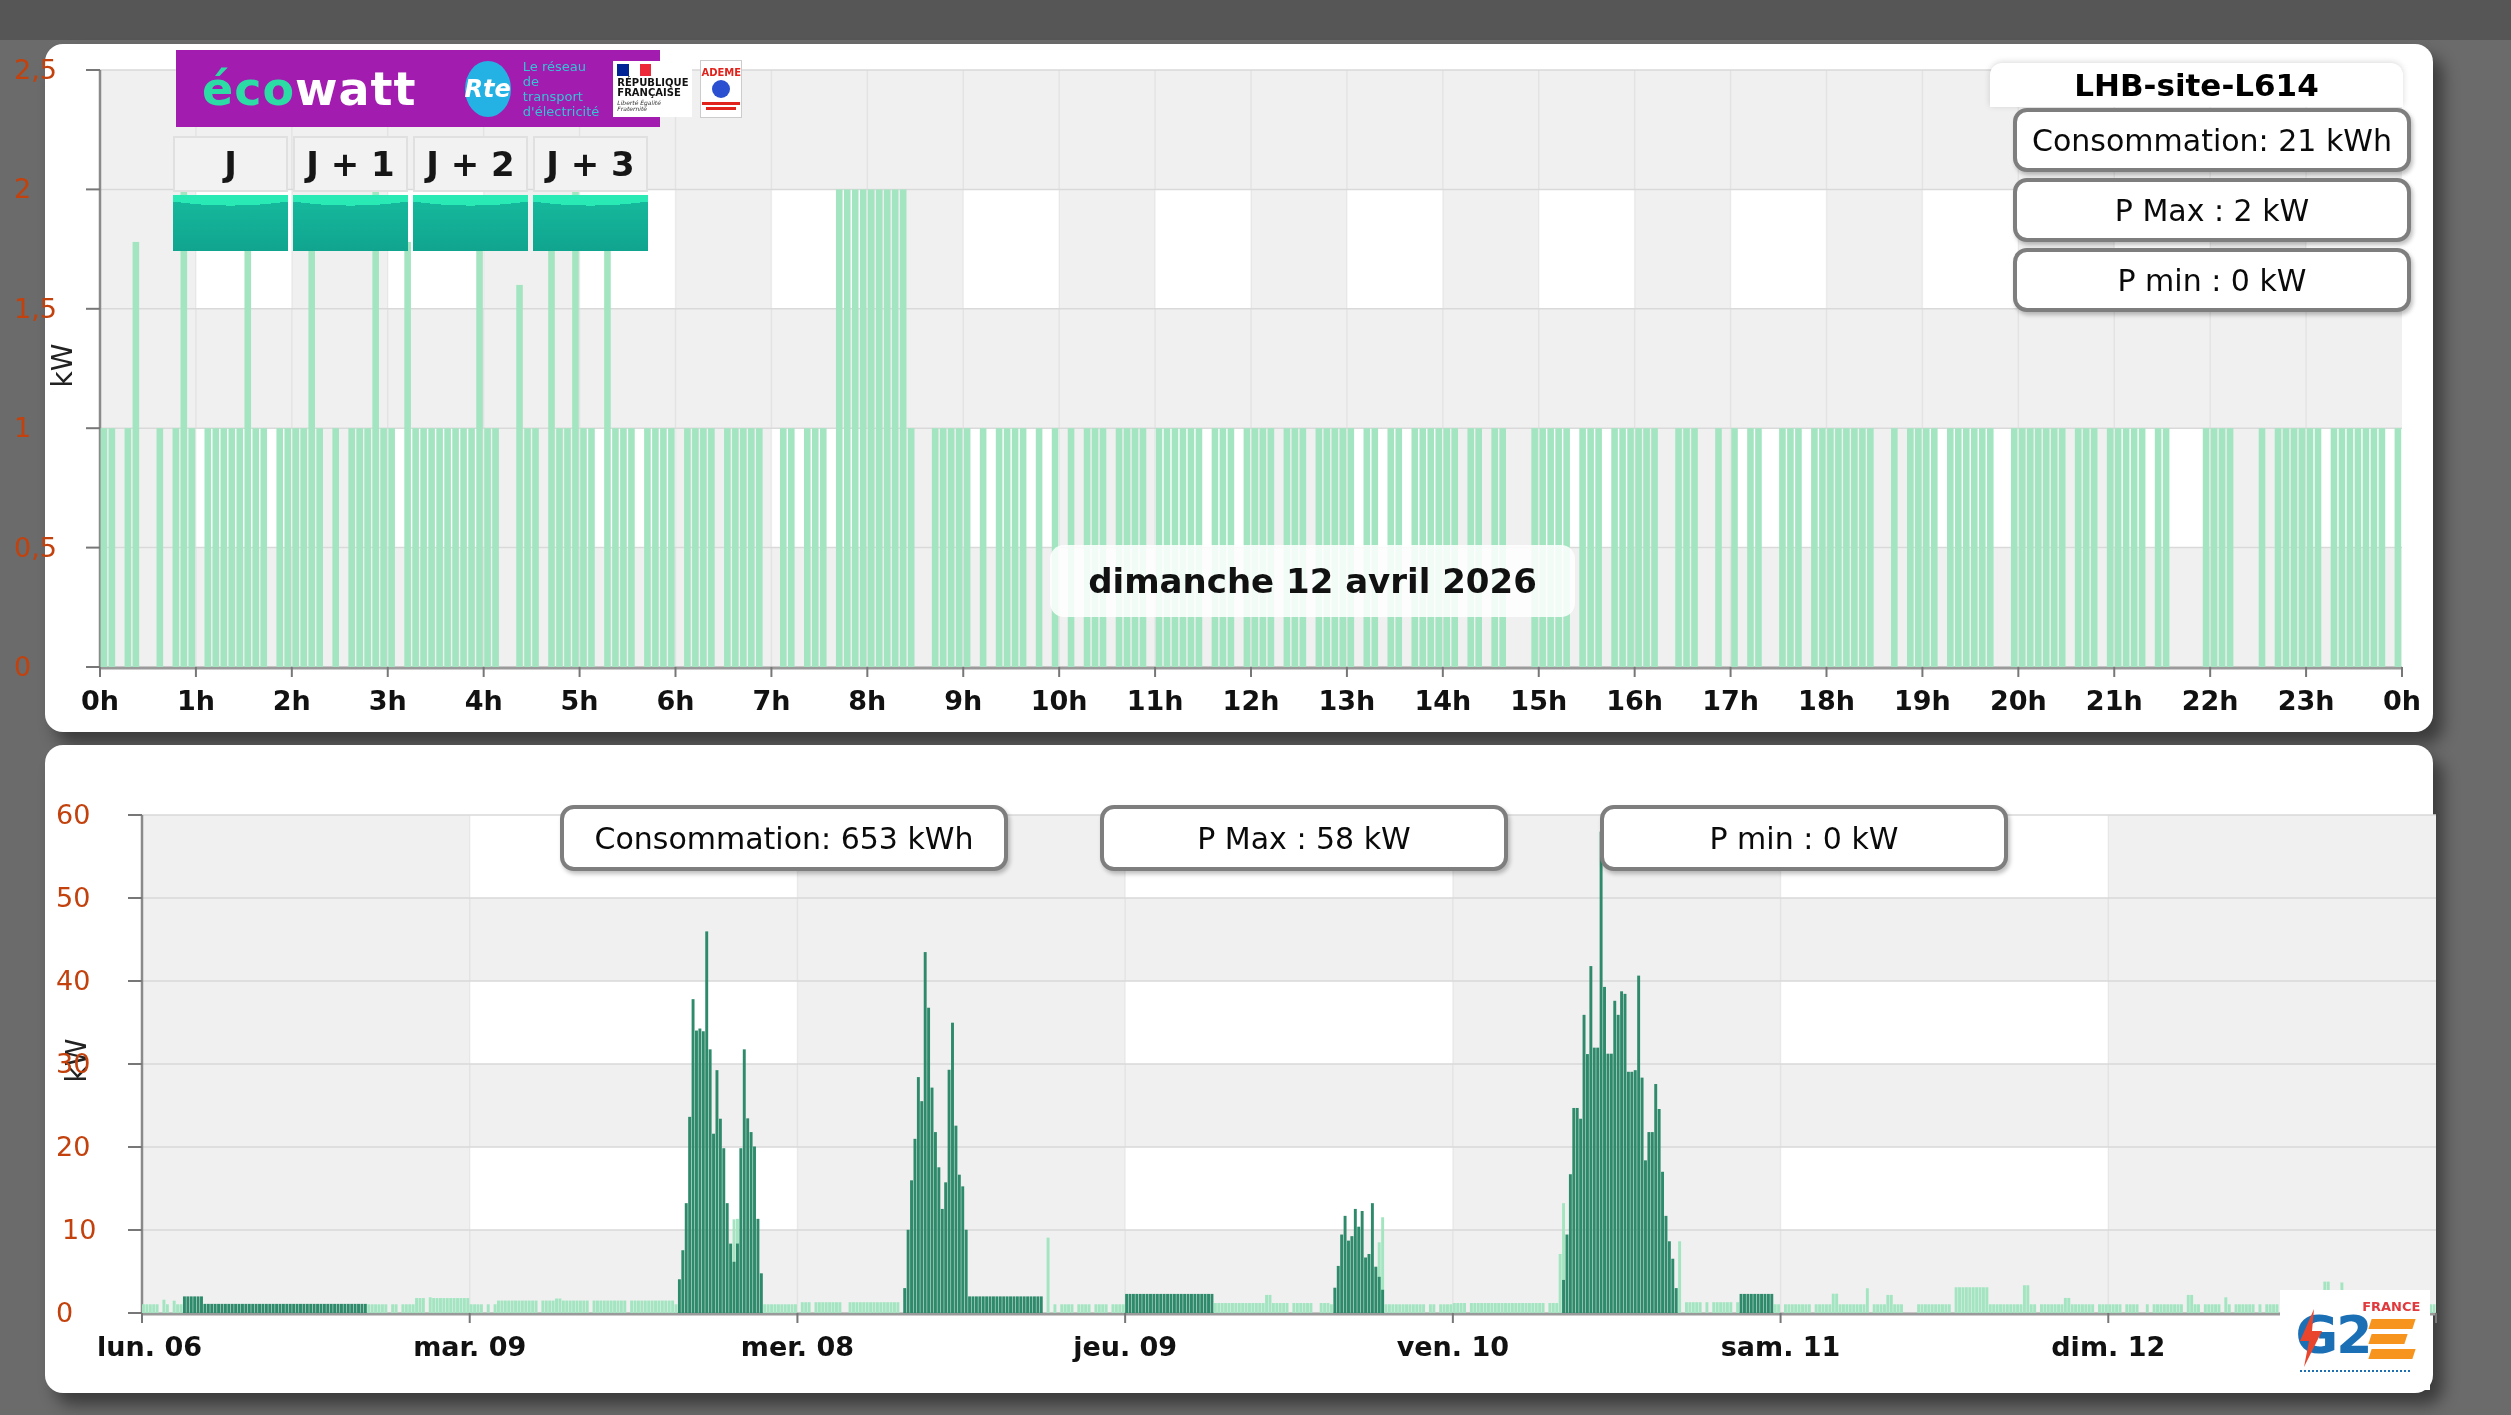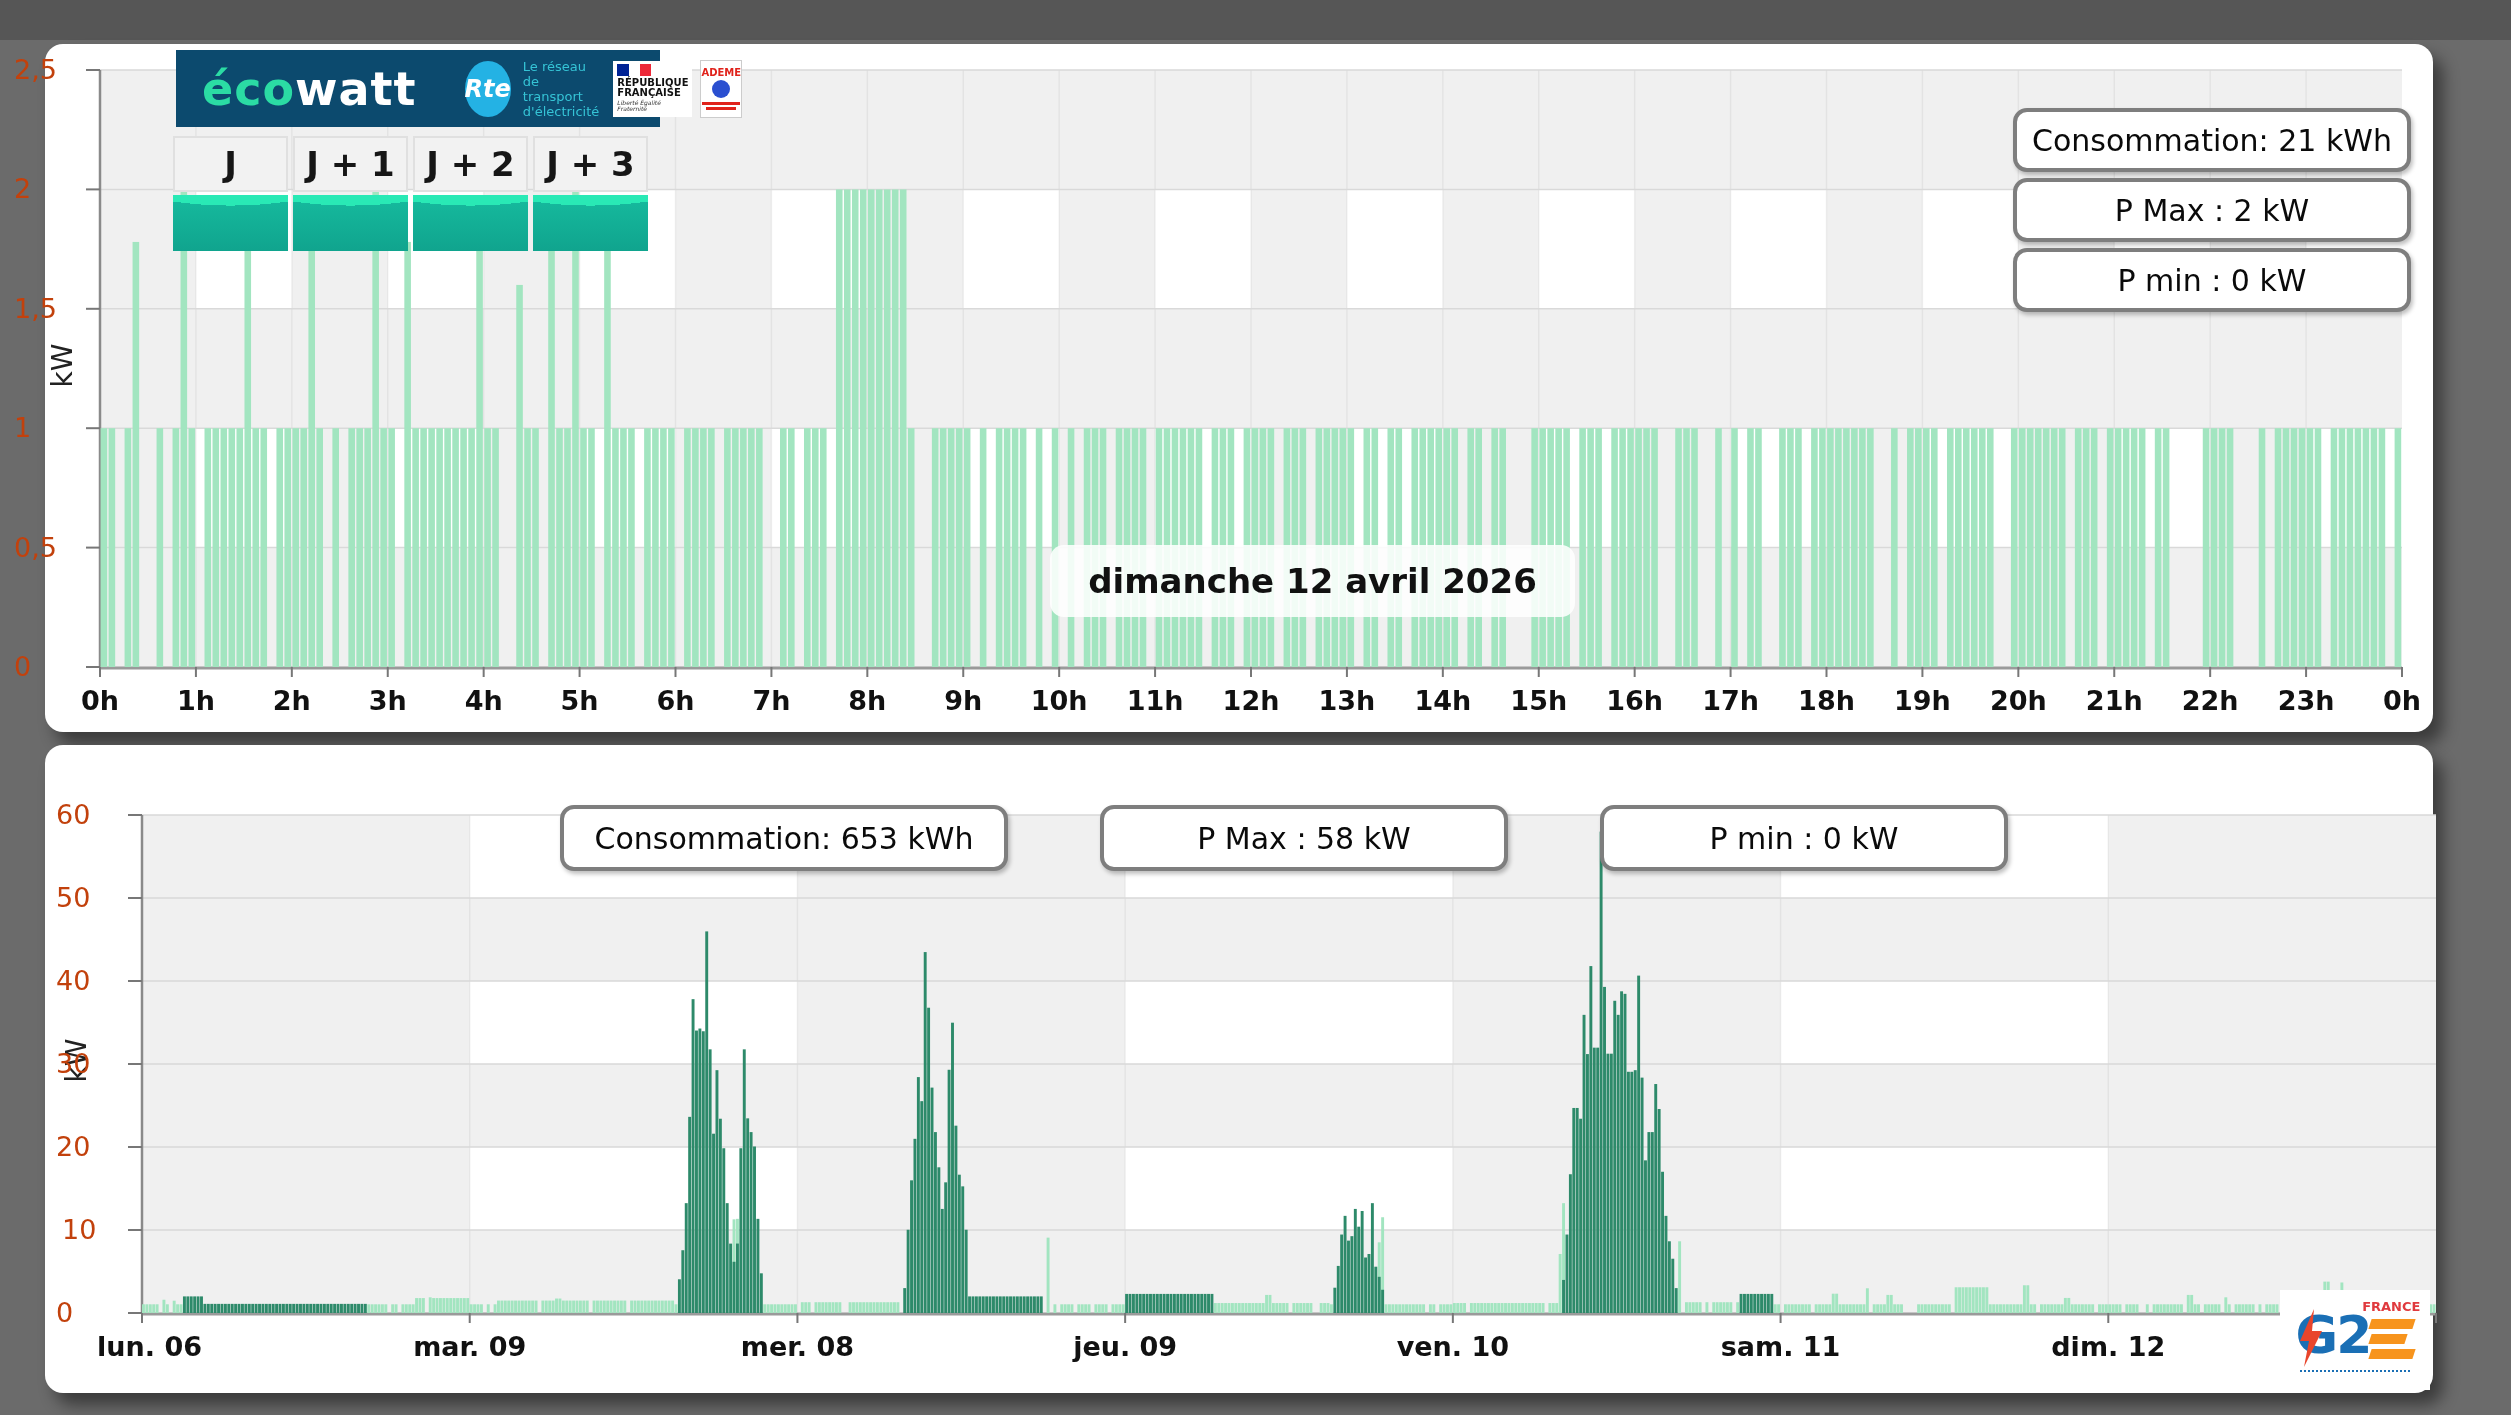--- a/index.html
+++ b/index.html
@@ -13,21 +13,21 @@
   .xlab{position:absolute;font-size:27px;font-weight:700;color:#111;text-align:center;width:120px;}
   .kwlab{position:absolute;font-size:28px;color:#222;transform:rotate(-90deg);transform-origin:center;}
   .chip{position:absolute;background:#fff;border:4px solid #7e7e7e;border-radius:14px;
         display:flex;align-items:center;justify-content:center;font-size:30px;color:#0a0a0a;
         box-shadow:2px 3px 4px rgba(0,0,0,0.25);}
   #sitebox{position:absolute;background:#fff;border-radius:12px 12px 0 0;display:flex;align-items:center;
            justify-content:center;font-size:31px;font-weight:700;color:#000;box-shadow:0 -1px 6px rgba(0,0,0,0.15);}
   #datebox{position:absolute;background:rgba(255,255,255,0.86);border-radius:14px;display:flex;align-items:center;
            justify-content:center;font-size:34px;font-weight:700;color:#111;z-index:30;}
   
-  #banner{position:absolute;background:#0c4a6e;display:flex;align-items:center;z-index:40;padding:0 14px;box-sizing:border-box;}
+  #banner{position:absolute;background:#a21caf;display:flex;align-items:center;z-index:40;padding:0 14px;box-sizing:border-box;}
   #ecowatt-word{font-size:46px;font-weight:700;letter-spacing:1px;margin-left:12px;}
   #ecowatt-word .eco{color:#2bdca4;}
   #ecowatt-word .watt{color:#ffffff;}
   #rte-circle{width:56px;height:56px;border-radius:50%;background:#24b2e4;color:#fff;font-size:24px;font-weight:700;
               display:flex;align-items:center;justify-content:center;margin-left:48px;font-style:italic;}
   #rte-text{color:#35c4d6;font-size:13px;line-height:15px;margin-left:12px;width:110px;}
   #gov-box{background:#fff;width:96px;height:56px;margin-left:14px;padding:3px 4px;box-sizing:border-box;}
   #gov-flag{display:flex;height:12px;width:34px;margin-bottom:2px;}
   #gov-flag div{flex:1;}
   #gov-text{font-size:10px;font-weight:700;color:#111;line-height:10px;}
@@ -409,20 +409,21 @@
         <div class="daytab">
           <div class="daytab-head">J + 2</div>
           <div class="daytab-img"></div>
         </div>
         <div class="daytab">
           <div class="daytab-head">J + 3</div>
           <div class="daytab-img"></div>
         </div>
       </div>
 
+    <div id="sitebox" style="left:1945px;top:19px;width:413px;height:44px;">LHB-site-L614</div>
     <div id="stats-top"></div>
 
     <div id="datebox" style="left:1005px;top:501px;width:525px;height:72px;">dimanche 12 avril 2026</div>
   <div class="ylab" style="left:-31px;top:607px;">0</div>
       <div class="ylab" style="left:-31px;top:487.6px;">0,5</div>
       <div class="ylab" style="left:-31px;top:368.2px;">1</div>
       <div class="ylab" style="left:-31px;top:248.8px;">1,5</div>
       <div class="ylab" style="left:-31px;top:129.39999999999998px;">2</div>
       <div class="ylab" style="left:-31px;top:10px;">2,5</div>
       <div class="xlab" style="left:-5px;top:641px;">0h</div>

